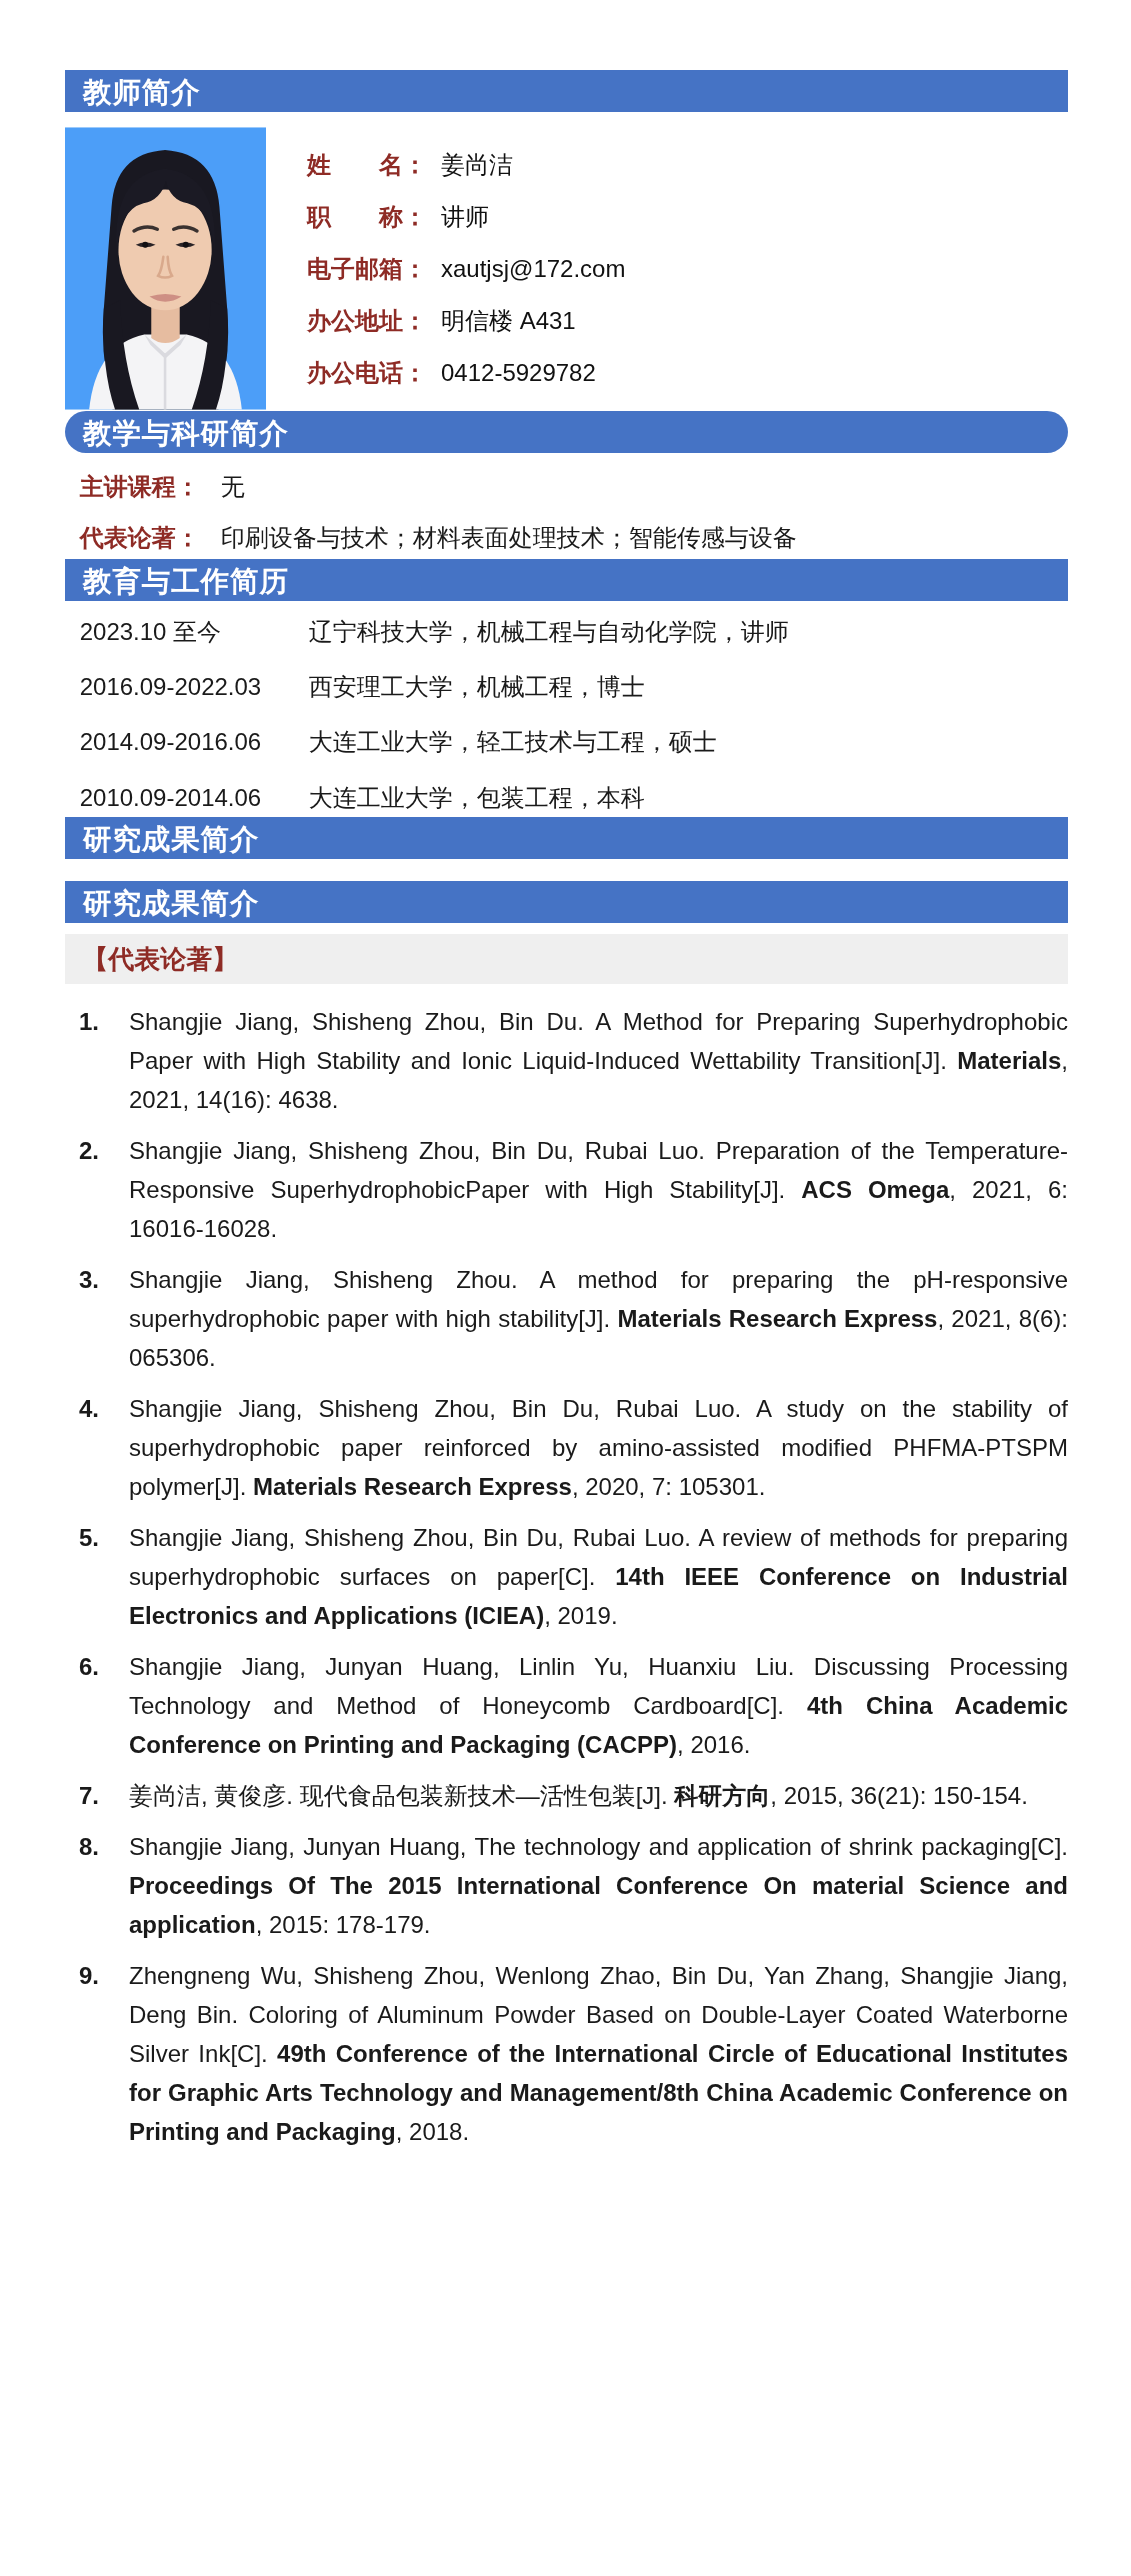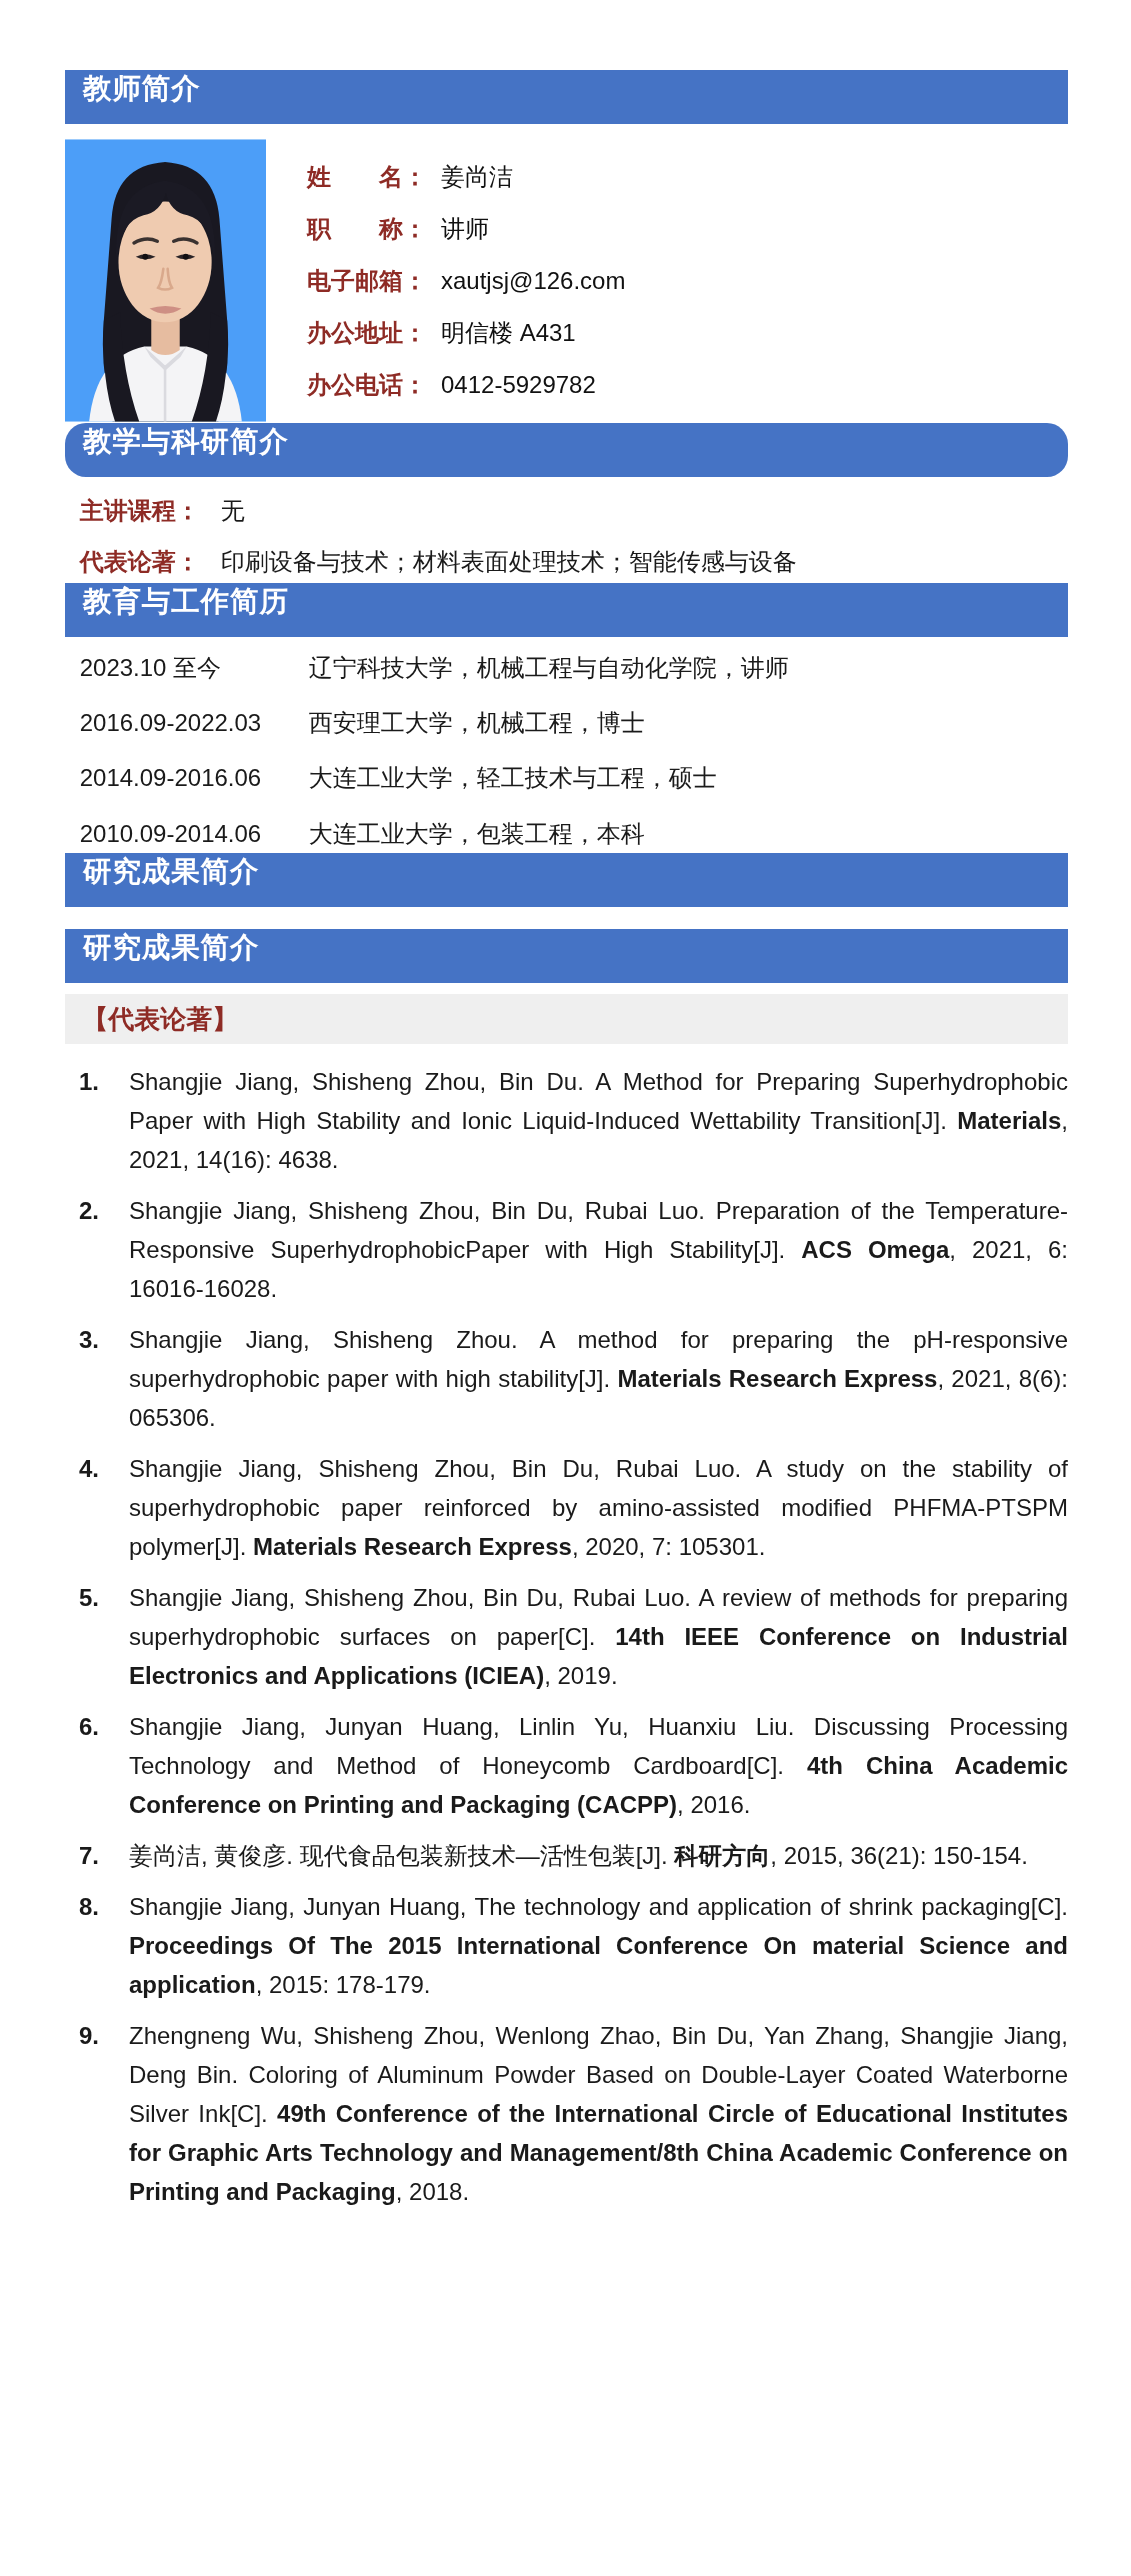--- a/index.html
+++ b/index.html
@@ -12,22 +12,22 @@
   html,body{margin:0;padding:0;}
   body{
     width:1131px;
     background:#ffffff;
     color:var(--ink);
     font-family:"Liberation Sans","DejaVu Sans",sans-serif;
     padding-bottom:83px;
   }
   .content{margin-left:65px;width:1003px;}
   .section-bar{
-    height:54px;background:var(--accent);color:#fff;
-    display:flex;align-items:flex-start;padding-left:18px;
+    height:42px;background:var(--accent);color:#fff;
+    display:flex;align-items:flex-end;padding-left:18px;
     font-size:28.5px;font-weight:bold;box-sizing:border-box;letter-spacing:0.9px;
   }
   .bar-1{margin-top:70px;}
   .bar-2{margin-top:1.7px;border-radius:21px;}
   .bar-3{margin-top:2.6px;}
   .bar-4{margin-top:0;}
   .bar-5{margin-top:22.5px;}
 
   .profile-row{display:flex;margin-top:14.7px;}
   .photo{width:201px;height:283px;flex:none;display:block;}
@@ -108,21 +108,21 @@
       <div class="info-row">
         <span class="info-label">姓　　名：</span>
         <span class="info-value">姜尚洁</span>
       </div>
       <div class="info-row">
         <span class="info-label">职　　称：</span>
         <span class="info-value">讲师</span>
       </div>
       <div class="info-row">
         <span class="info-label">电子邮箱：</span>
-        <span class="info-value">xautjsj@126.com</span>
+        <span class="info-value">xautjsj@172.com</span>
       </div>
       <div class="info-row">
         <span class="info-label">办公地址：</span>
         <span class="info-value">明信楼 A431</span>
       </div>
       <div class="info-row">
         <span class="info-label">办公电话：</span>
         <span class="info-value">0412-5929782</span>
       </div>
     </div>

